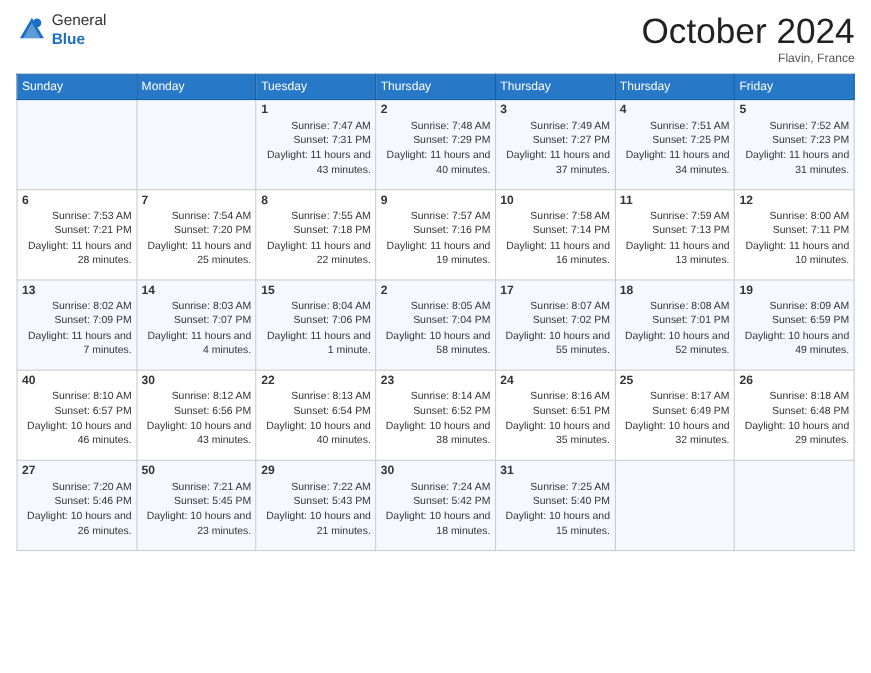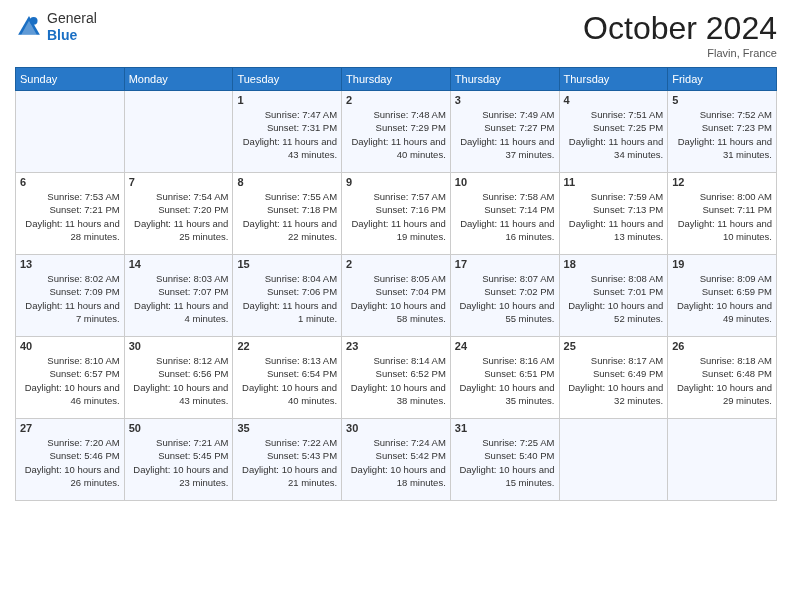--- a/index.html
+++ b/index.html
@@ -249,21 +249,21 @@
         <tr class="last-row">
           <td>
             <span class="day-number">27</span>
             <div class="day-info">Sunrise: 7:20 AM<br>Sunset: 5:46 PM<br>Daylight: 10 hours and 26 minutes.</div>
           </td>
           <td>
             <span class="day-number">50</span>
             <div class="day-info">Sunrise: 7:21 AM<br>Sunset: 5:45 PM<br>Daylight: 10 hours and 23 minutes.</div>
           </td>
           <td>
-            <span class="day-number">35</span>
+            <span class="day-number">29</span>
             <div class="day-info">Sunrise: 7:22 AM<br>Sunset: 5:43 PM<br>Daylight: 10 hours and 21 minutes.</div>
           </td>
           <td>
             <span class="day-number">30</span>
             <div class="day-info">Sunrise: 7:24 AM<br>Sunset: 5:42 PM<br>Daylight: 10 hours and 18 minutes.</div>
           </td>
           <td>
             <span class="day-number">31</span>
             <div class="day-info">Sunrise: 7:25 AM<br>Sunset: 5:40 PM<br>Daylight: 10 hours and 15 minutes.</div>
           </td>

